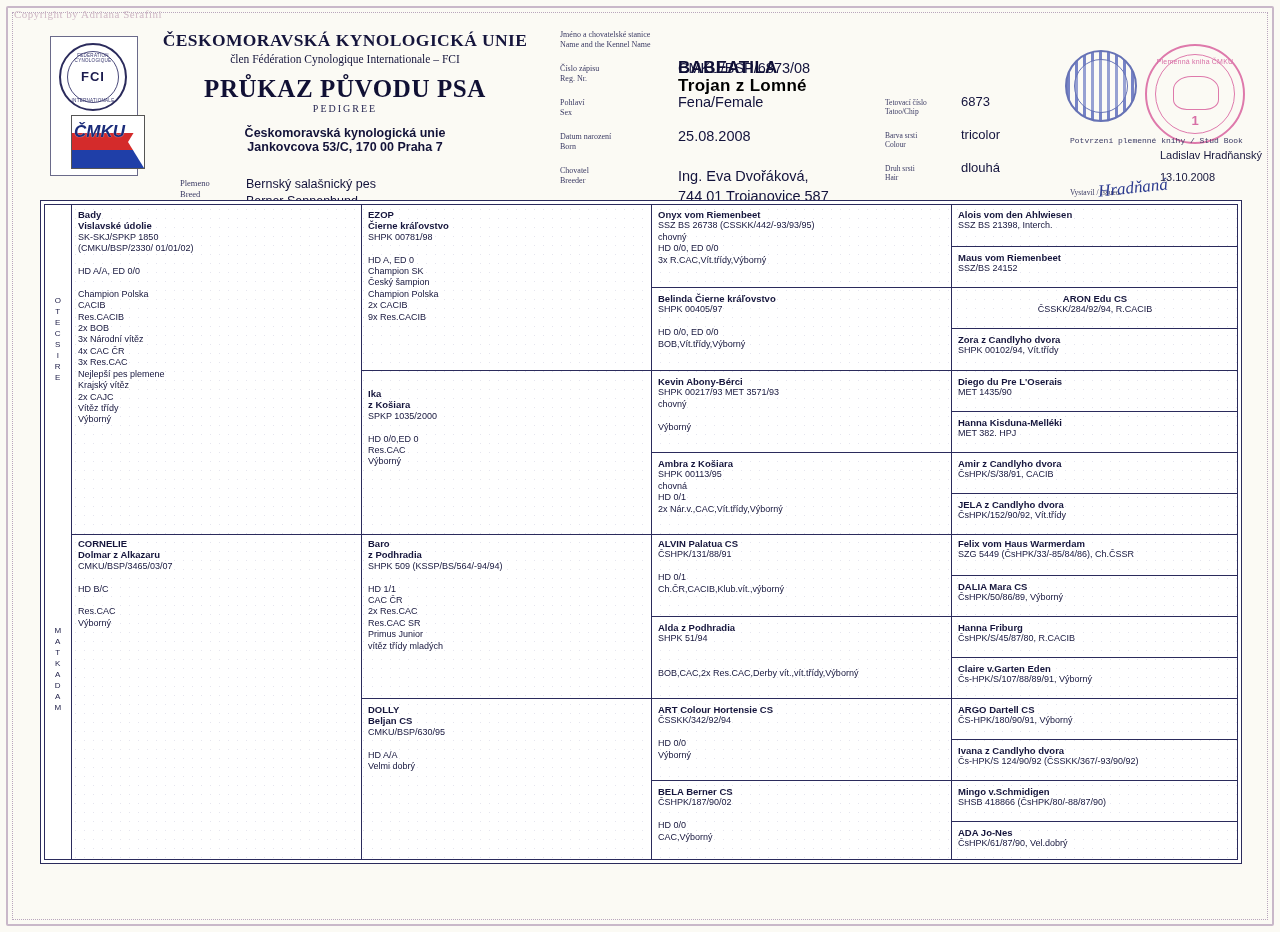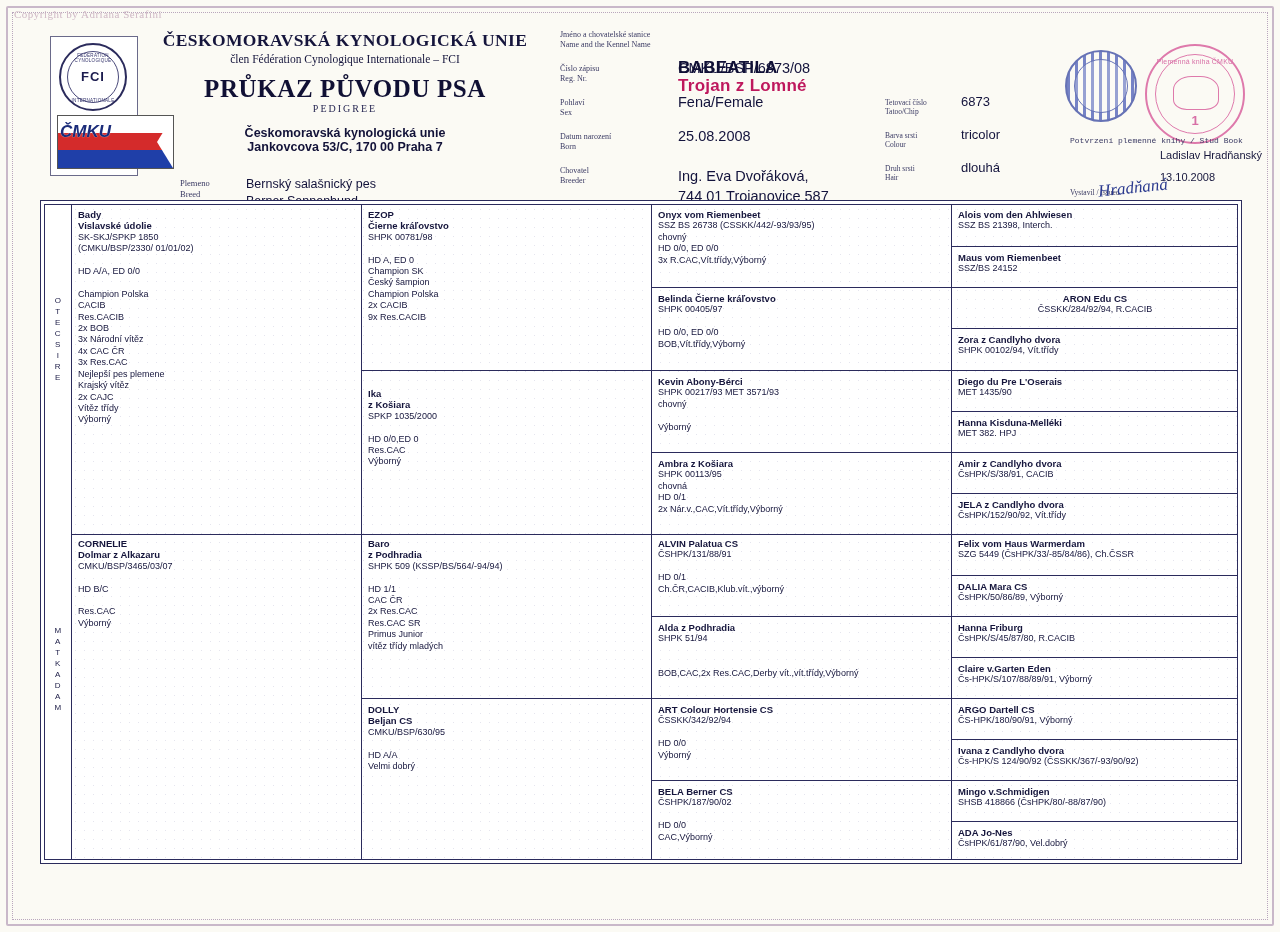--- a/index.html
+++ b/index.html
@@ -53,24 +53,23 @@
   }
   .fci-circle .micro{
     position:absolute;left:0;right:0;top:8px;text-align:center;
     font-size:4.5px;color:#32326b;letter-spacing:.3px;
   }
   .fci-circle .micro2{
     position:absolute;left:0;right:0;bottom:6px;text-align:center;
     font-size:4.5px;color:#32326b;letter-spacing:.3px;
   }
   .cmku-logo{
-    position:absolute;left:6px;bottom:6px;width:72px;height:52px;
+    position:absolute;left:20px;bottom:6px;width:72px;height:52px;
     background:linear-gradient(to bottom,#ffffff 0 33%, #d42b2b 33% 66%, #1f3fa8 66% 100%);
     border:1px solid #555;
-    padding-left:43px;
   }
   .cmku-logo .word{
     position:absolute;left:2px;top:6px;
     font-size:17px;font-weight:bold;color:#1b2c7a;font-style:italic;
     text-shadow:0 0 1px #fff;
   }
   .cmku-logo .tri{
     position:absolute;right:0;top:0;width:0;height:0;
     border-top:26px solid transparent;border-bottom:26px solid transparent;
     border-right:16px solid #ffffff;
@@ -121,21 +120,21 @@
   }
   .fvalue{
     position:absolute;left:118px;top:-2px;font-size:14.5px;color:#13133c;
   }
   .dogname{
     position:absolute;left:638px;top:30px;
     font-size:17px;font-weight:bold;letter-spacing:.3px;color:#101036;
   }
   .dogname2{
     position:absolute;left:638px;top:48px;
-    font-size:17px;font-weight:bold;letter-spacing:.3px;color:#be185d;
+    font-size:17px;font-weight:bold;letter-spacing:.3px;color:#000000;
   }
   .fields2{
     position:absolute;left:845px;top:68px;width:240px;
   }
   .frow2{position:relative;height:33px;}
   .flabel2{
     position:absolute;left:0;top:2px;width:70px;
     font-family:"Liberation Serif", serif;font-size:7.5px;color:#3a3a63;line-height:1.25;
   }
   .fvalue2{

